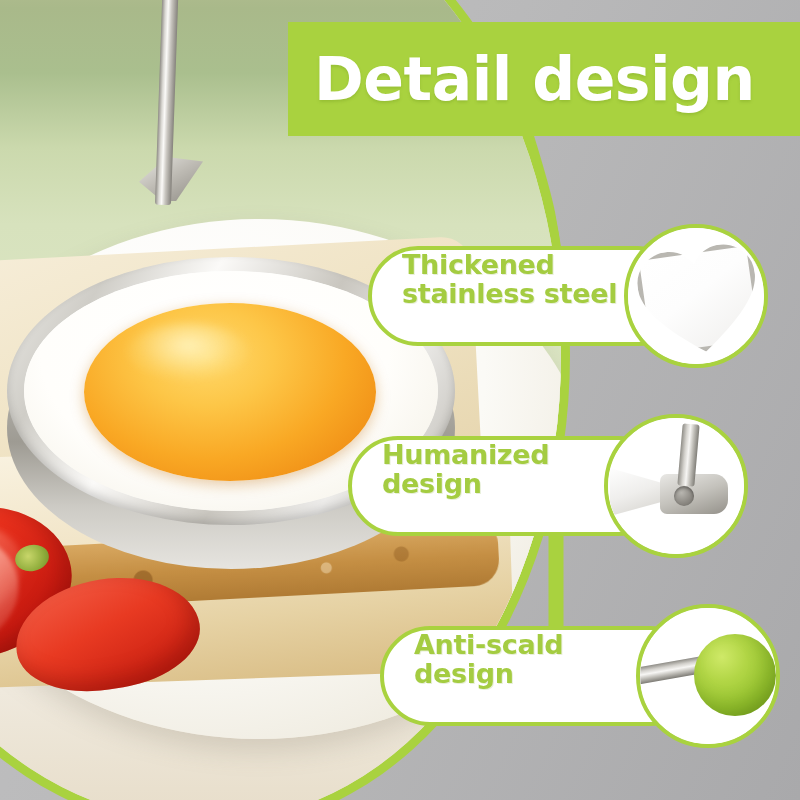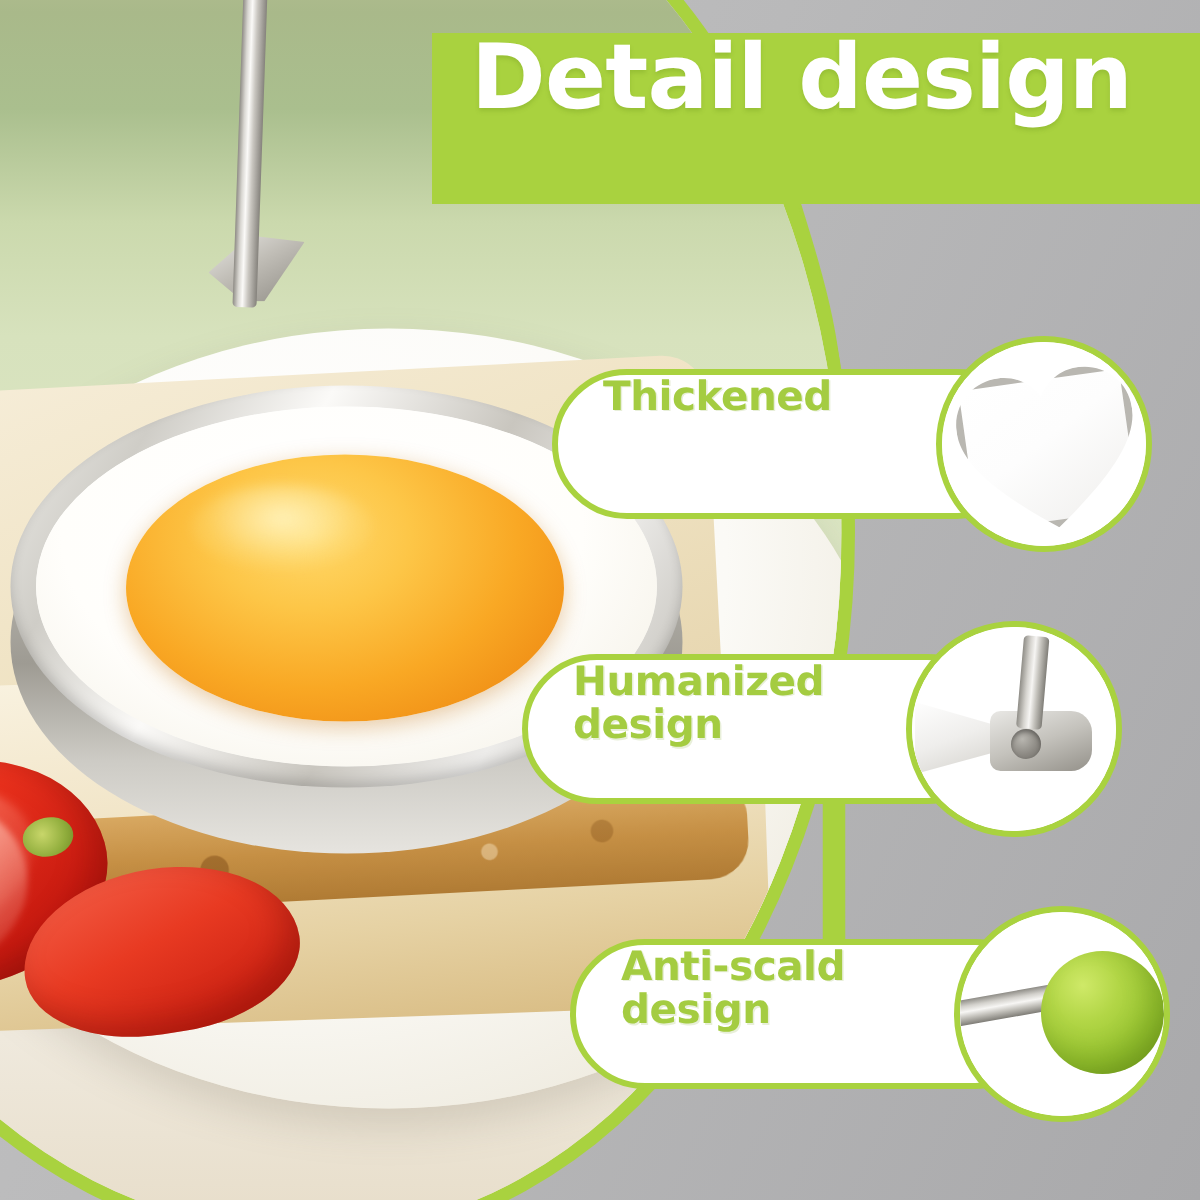--- a/index.html
+++ b/index.html
@@ -257,21 +257,21 @@
 
   
   .title-banner {
     position: absolute;
     left: 288px;
     top: 22px;
     width: 512px;
     height: 114px;
     background: #a9d23f;
     display: flex;
-    align-items: flex-start;
+    align-items: center;
     padding-left: 26px;
     box-sizing: border-box;
   }
   .title-text {
     color: #ffffff;
     font-family: "DejaVu Sans", "Liberation Sans", sans-serif;
     font-size: 60px;
     font-weight: 700;
     letter-spacing: -0.5px;
     line-height: 1;
@@ -450,20 +450,21 @@
     </div>
   </div>
 
   <div class="title-banner">
     <div class="title-text">Detail design</div>
   </div>
 
   <div class="callout" style="left:368px; top:246px; width:400px;">
     <div class="pill">
       <div class="pill-text">Thickened</div>
+      <div class="pill-text">stainless steel</div>
     </div>
     <div class="bubble">
       <div class="bubble-inner">
         <div class="heart-mold">
           <div class="heart-edge"></div>
           <div class="heart-shape"></div>
         </div>
       </div>
     </div>
   </div>

